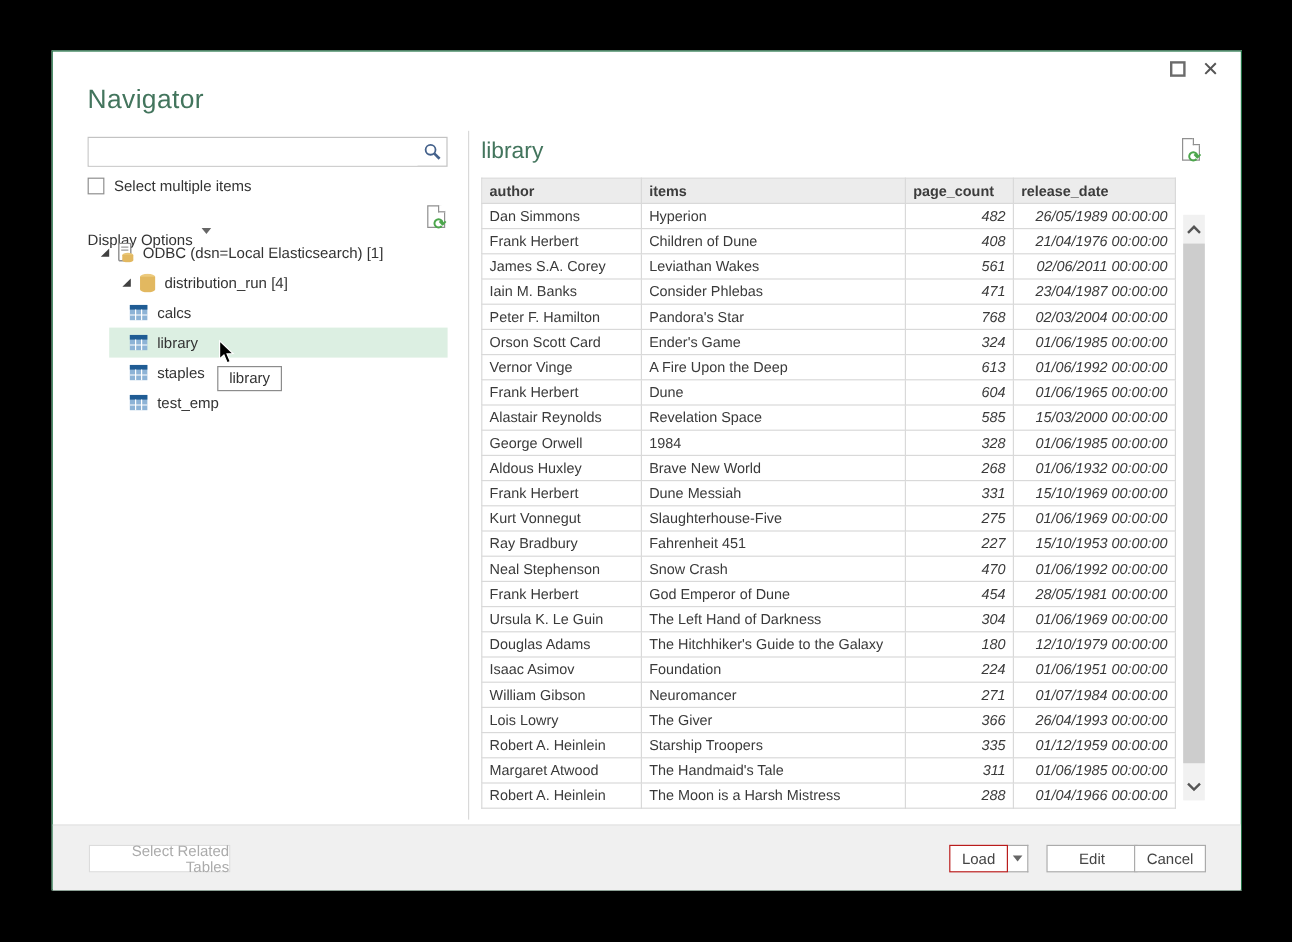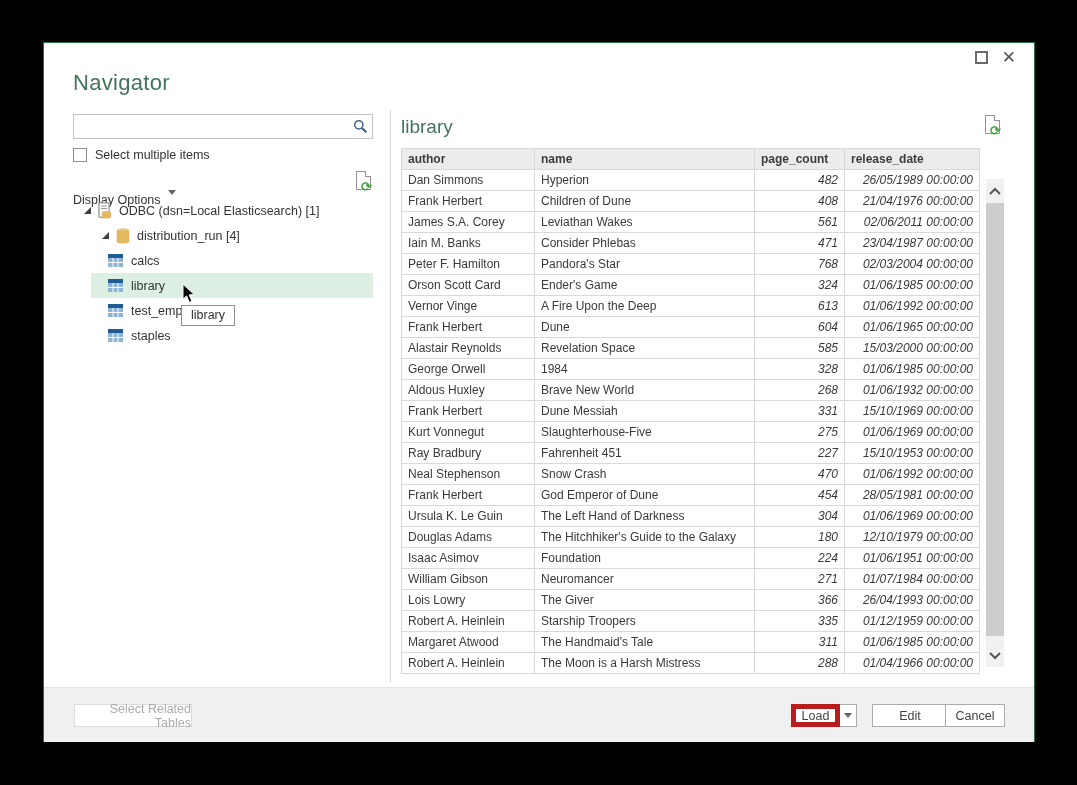--- a/index.html
+++ b/index.html
@@ -76,21 +76,21 @@
   .vscroll .thumb { position:absolute; left:0; top:24px; width:18px; height:433px; background:#cdcdcd; }
 
   
   .footer { position:absolute; left:0; top:644px; width:100%; height:55px; background:#f0f0f0;
             border-top:1px solid #e3e3e3; }
   .btn { position:absolute; top:16px; height:23px; background:#fff; border:1px solid #ababab;
          font-size:12.5px; color:#444; display:flex; align-items:center; justify-content:center;
          font-family:"Liberation Sans", sans-serif; }
   .btn-disabled { left:30px; width:118px; border-color:#dcdcdc; color:#ababab;text-align:right; }
   .split { position:absolute; left:747px; top:16px; height:23px; display:flex; }
-  .split .main { width:49px; border:5px solid #b91c1c; background:#fff; display:flex;
+  .split .main { width:49px; border:1px solid #b91c1c; background:#fff; display:flex;
                  align-items:center; justify-content:center; font-size:12.5px; color:#444; }
   .split .arrow { width:17px; border:1px solid #ababab; border-left:none; background:#fff;
                   display:flex; align-items:center; justify-content:center; }
   .btn-edit { left:828px; width:76px; }
   .btn-cancel { left:901px; width:60px; }
 </style>
 </head>
 <body>
 
 <div class="stage">
@@ -185,34 +185,34 @@
       <div class="tree-row tree-item">
         <span class="tree-icon">
           <svg width="15" height="13" viewBox="0 0 15 13">
             <rect width="15" height="13" fill="#8db3d6"></rect>
             <rect width="15" height="4" fill="#1f5c94"></rect>
             <line x1="5" y1="4" x2="5" y2="13" stroke="#fff" stroke-width="1"></line>
             <line x1="10" y1="4" x2="10" y2="13" stroke="#fff" stroke-width="1"></line>
             <line x1="0" y1="8.5" x2="15" y2="8.5" stroke="#fff" stroke-width="1"></line>
           </svg>
         </span>
-        <span>test_emp</span>
+        <span>staples</span>
       </div>
 
       <div class="tree-row tree-item">
         <span class="tree-icon">
           <svg width="15" height="13" viewBox="0 0 15 13">
             <rect width="15" height="13" fill="#8db3d6"></rect>
             <rect width="15" height="4" fill="#1f5c94"></rect>
             <line x1="5" y1="4" x2="5" y2="13" stroke="#fff" stroke-width="1"></line>
             <line x1="10" y1="4" x2="10" y2="13" stroke="#fff" stroke-width="1"></line>
             <line x1="0" y1="8.5" x2="15" y2="8.5" stroke="#fff" stroke-width="1"></line>
           </svg>
         </span>
-        <span>staples</span>
+        <span>test_emp</span>
       </div>
     </div>
 
     <div class="tooltip">library</div>
     <div class="cursor">
       <svg width="16" height="22" viewBox="0 0 16 22">
         <path d="M1 1 L1 16.2 L4.6 12.9 L7.3 19.3 L9.9 18.2 L7.2 11.9 L12.2 11.6 Z" fill="#000" stroke="#fff" stroke-width="1"></path>
       </svg>
     </div>
 
@@ -228,21 +228,21 @@
     <table class="preview-table">
       <colgroup>
         <col class="col-author">
           <col class="col-name">
           <col class="col-pages">
           <col class="col-date">
       </colgroup>
       <thead>
         <tr>
           <th>author</th>
-          <th>name</th>
+          <th>items</th>
           <th>page_count</th>
           <th>release_date</th>
         </tr>
       </thead>
       <tbody>
           <tr>
             <td>Dan Simmons</td>
             <td>Hyperion</td>
             <td class="num">482</td>
             <td class="num">26/05/1989 00:00:00</td>

